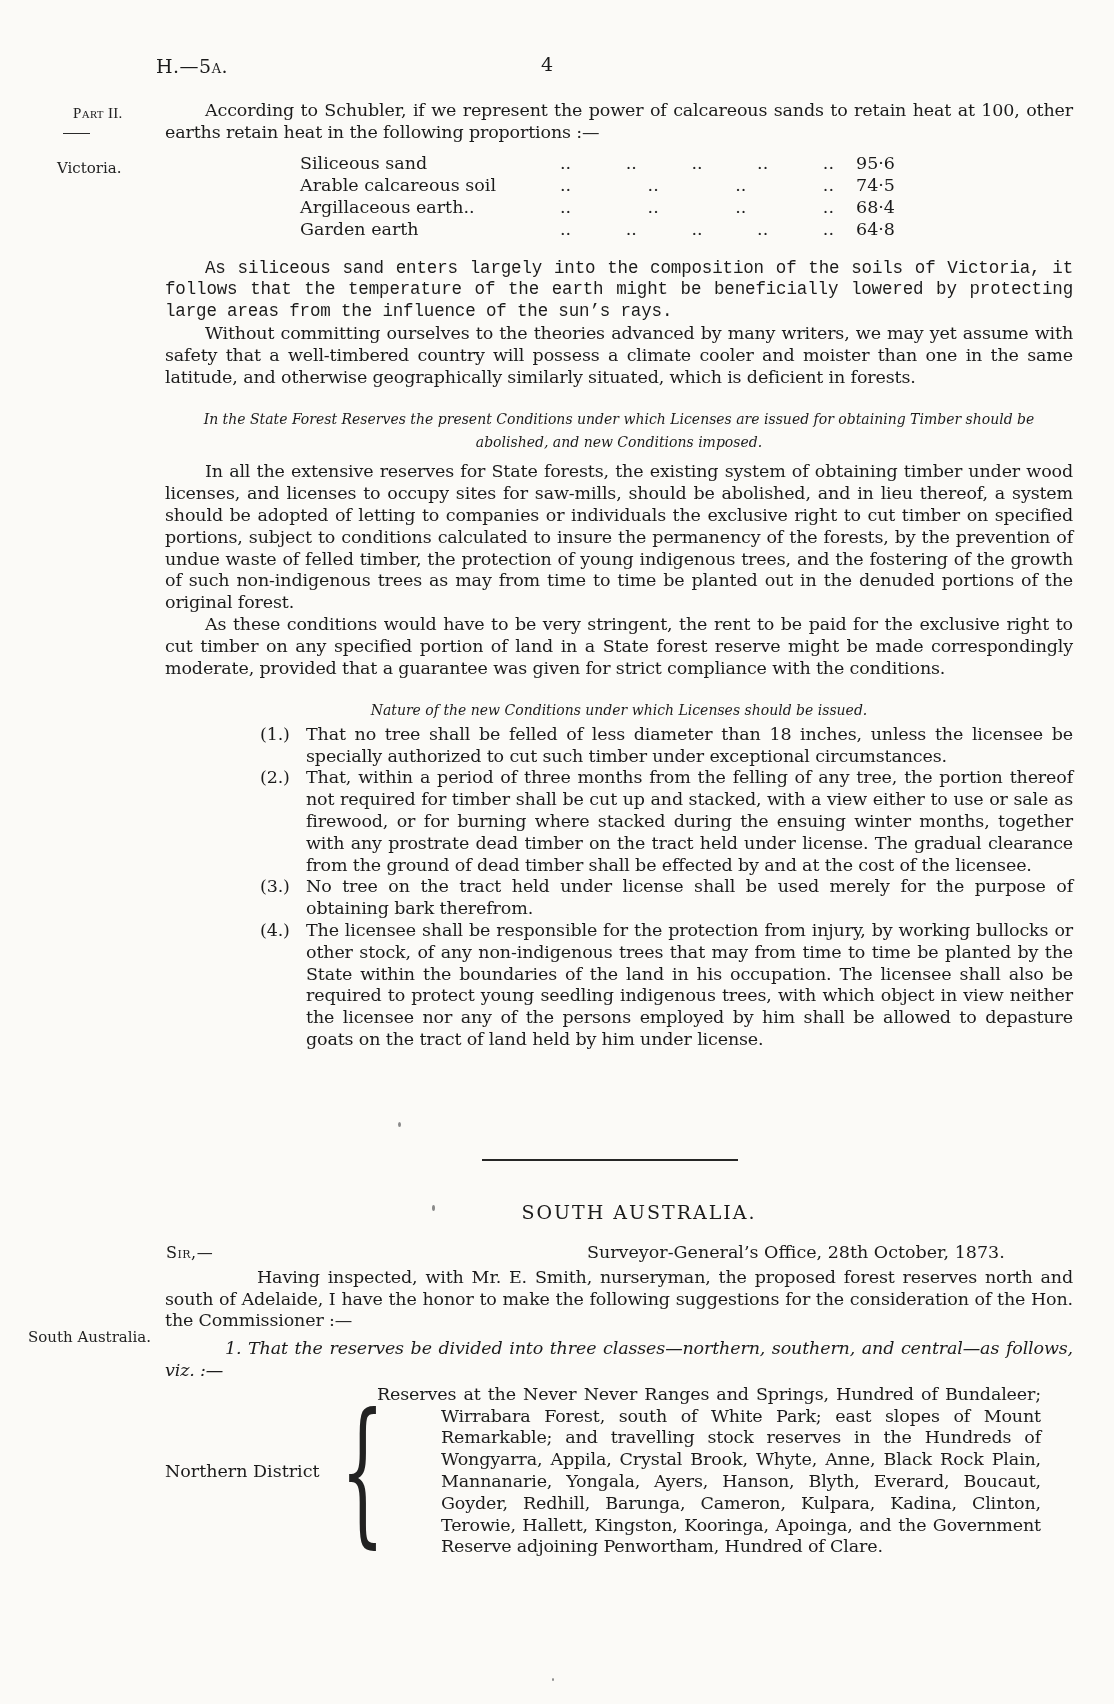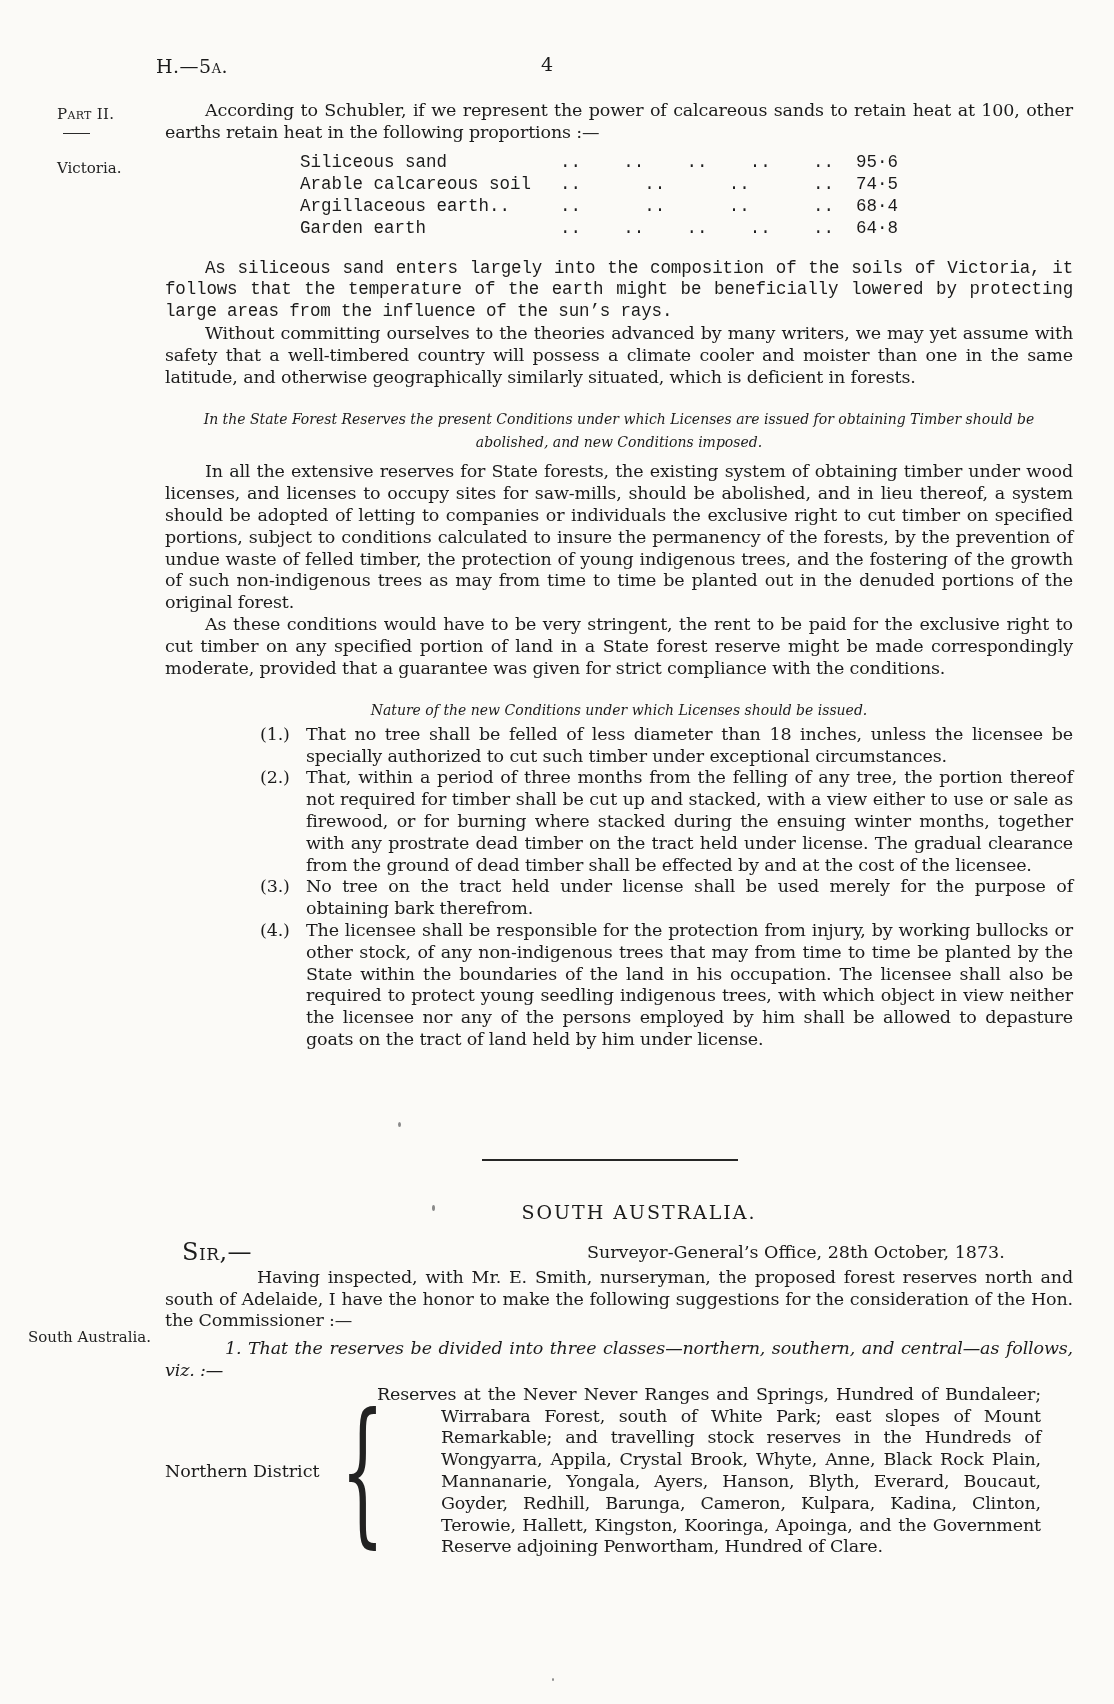--- a/index.html
+++ b/index.html
@@ -5,41 +5,41 @@
   html,body{margin:0;padding:0;background:#e9e7e2;}
   .page{
     position:relative;width:1114px;height:1704px;margin:0 auto;
     background:#fbfaf7;overflow:hidden;
     font-family:"DejaVu Serif","Liberation Serif",serif;color:#1b1b1b;
   }
   .sc{font-variant:small-caps;text-align:right;}
   .hdr-ref{position:absolute;left:156px;top:55px;font-size:19px;letter-spacing:.5px;}
   .hdr-page{position:absolute;left:541px;top:53px;font-size:19px;}
   .mn{position:absolute;font-size:15px;color:#222;}
-  .mn-part{left:57px;top:105px;letter-spacing:.3px;}
+  .mn-part{left:73px;top:105px;letter-spacing:.3px;font-family:Liberation Serif, serif;}
   .mn-rule{position:absolute;left:63px;top:133px;width:27px;border-top:1.6px solid #2a2a2a;}
   .mn-victoria{left:57px;top:128px;margin-top:31px;}
   .mn-sa{left:28px;top:1328px;}
   .main{position:absolute;left:165px;top:100px;width:908px;}
   .para{margin:0;font-size:17.5px;line-height:21.8px;text-align:justify;text-indent:40px;letter-spacing:-.15px;}
   .heat-table{margin:8px 0 0 135px;width:608px;font-size:17.5px;}
-  .trow{display:flex;align-items:flex-start;height:22px;font-family:Liberation Mono, monospace;}
+  .trow{display:flex;align-items:center;height:22px;}
   .tlabel{width:252px;white-space:nowrap;}
   .tleaders{flex:1;display:flex;justify-content:space-between;padding:0 22px 0 8px;color:#1f1f1f;}
   .tvalue{width:52px;}
   .c-head{margin:20px 0 0 0;font-style:italic;text-align:center;font-size:14px;line-height:22.5px;text-indent:0;padding:0 30px;}
   .mt2{margin-top:18px;font-family:Liberation Mono, monospace;} .mt8{margin-top:8px;}
   .cond-list{margin:2px 0 0 95px;}
   .cond{display:flex;font-size:17.5px;line-height:21.8px;letter-spacing:-.15px;}
   .cnum{width:46px;flex:none;}
   .ctext{flex:1;text-align:justify;}
   .divider{width:256px;height:2px;background:#262626;margin:108px 0 0 317px;}
   .sa-head{margin-top:40px;text-align:center;font-size:19px;letter-spacing:2px;line-height:22px;}
   .sir-row{position:relative;margin-top:18px;font-size:17.5px;line-height:22px;height:22px;}
-  .sir{letter-spacing:.5px;margin-left:17px;font-size:24px;}
+  .sir{letter-spacing:.5px;margin-left:1px;font-size:16px;}
   .office{position:absolute;left:422px;top:0;}
   .letter-p{margin-top:4px;text-indent:92px;}
   .sa-item{margin-top:6px;text-indent:60px;font-style:italic;}
   .district{display:flex;margin-top:2px;}
   .d-label{width:182px;align-self:center;font-size:17.5px;}
   .d-brace{width:30px;display:flex;align-items:center;justify-content:center;overflow:visible;}
   .d-brace span{display:inline-block;font-size:165px;line-height:0;transform:scale(.42,.95);color:#222;}
   .d-text{flex:1;font-size:17.5px;line-height:21.8px;text-align:justify;letter-spacing:-.15px;
           padding-left:64px;text-indent:-64px;padding-right:32px;}
   .speck{position:absolute;background:#8a8a8a;border-radius:50%;}

